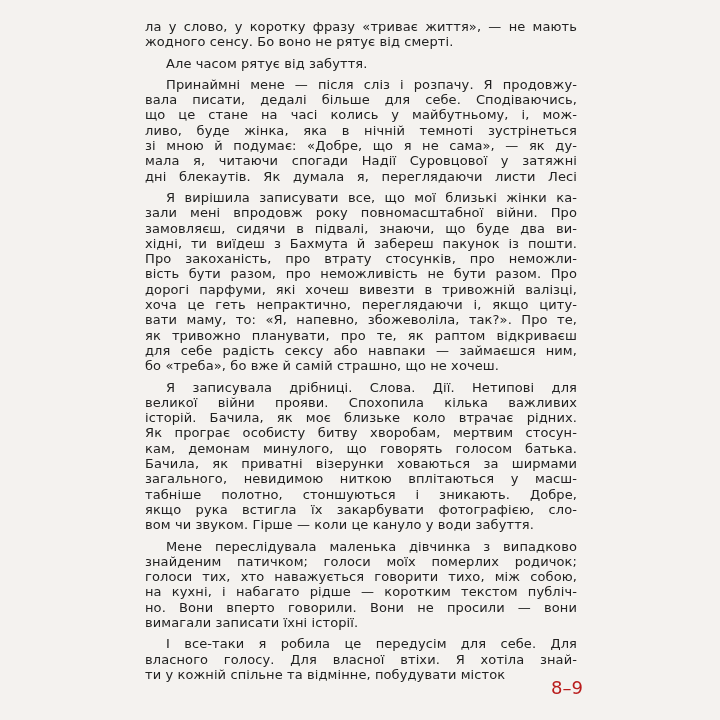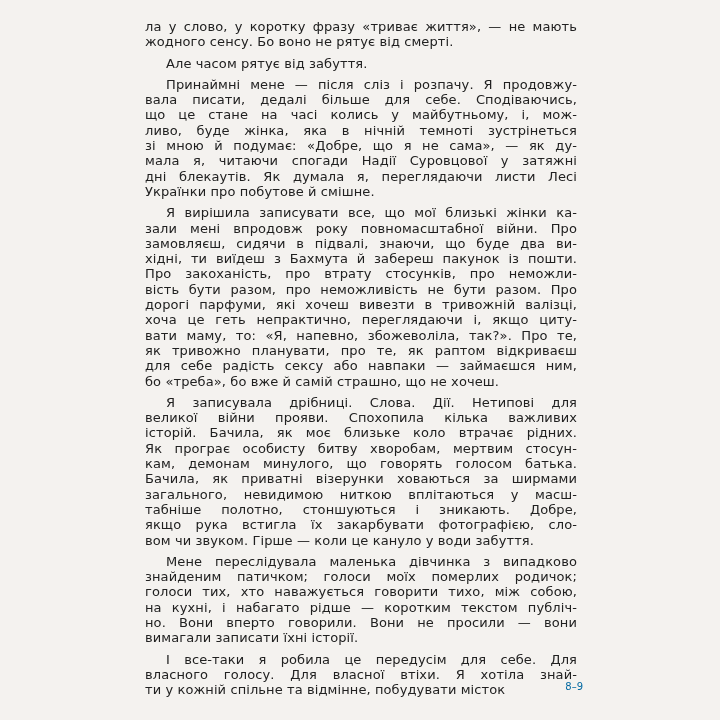--- a/index.html
+++ b/index.html
@@ -29,23 +29,23 @@
   .line {
     text-align: justify;
     text-align-last: justify;
     white-space: normal;
   }
   .line.last { text-align-last: left; }
   .line.indent { text-indent: 21px; }
   .page-number {
     position: absolute;
     right: 137px;
-    bottom: 28px;
-    font-size: 10px;
-    color: #0369a1;
+    bottom: 22px;
+    font-size: 18px;
+    color: #b91c1c;
   }
 </style>
 </head>
 <body style="background: rgb(244, 242, 239);">
 
 <div class="page">
   <div class="text-block" id="text-block" style="color: rgb(33, 33, 33);">
       <div class="paragraph">
         <div class="line">ла у слово, у коротку фразу «триває життя», — не мають</div>
         <div class="line last">жодного сенсу. Бо воно не рятує від смерті.</div>
@@ -54,21 +54,20 @@
         <div class="line last indent">Але часом рятує від забуття.</div>
       </div>
       <div class="paragraph">
         <div class="line indent">Принаймні мене — після сліз і розпачу. Я продовжу-</div>
         <div class="line">вала писати, дедалі більше для себе. Сподіваючись,</div>
         <div class="line">що це стане на часі колись у майбутньому, і, мож-</div>
         <div class="line">ливо, буде жінка, яка в нічній темноті зустрінеться</div>
         <div class="line">зі мною й подумає: «Добре, що я не сама», — як ду-</div>
         <div class="line">мала я, читаючи спогади Надії Суровцової у затяжні</div>
         <div class="line">дні блекаутів. Як думала я, переглядаючи листи Лесі</div>
-        <div class="line last">Українки про побутове й смішне.</div>
       </div>
       <div class="paragraph">
         <div class="line indent">Я вирішила записувати все, що мої близькі жінки ка-</div>
         <div class="line">зали мені впродовж року повномасштабної війни. Про</div>
         <div class="line">замовляєш, сидячи в підвалі, знаючи, що буде два ви-</div>
         <div class="line">хідні, ти виїдеш з Бахмута й забереш пакунок із пошти.</div>
         <div class="line">Про закоханість, про втрату стосунків, про неможли-</div>
         <div class="line">вість бути разом, про неможливість не бути разом. Про</div>
         <div class="line">дорогі парфуми, які хочеш вивезти в тривожній валізці,</div>
         <div class="line">хоча це геть непрактично, переглядаючи і, якщо циту-</div>

